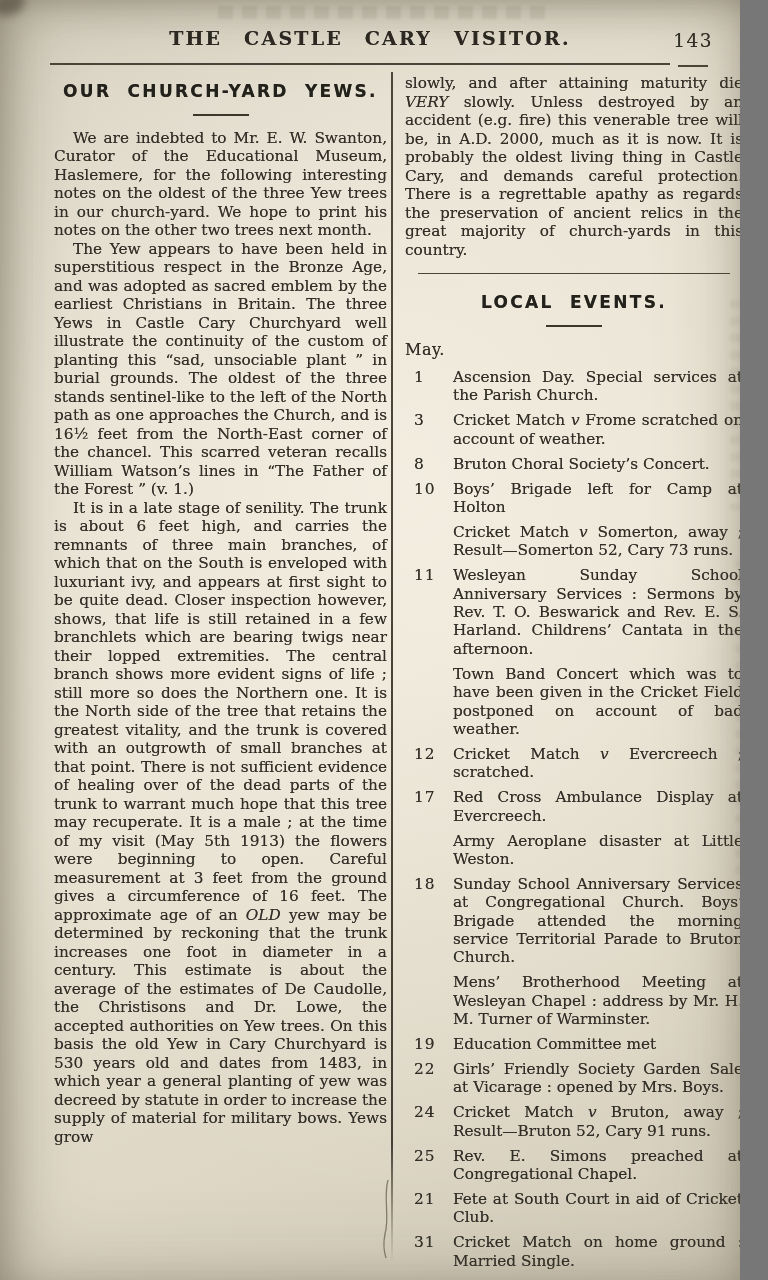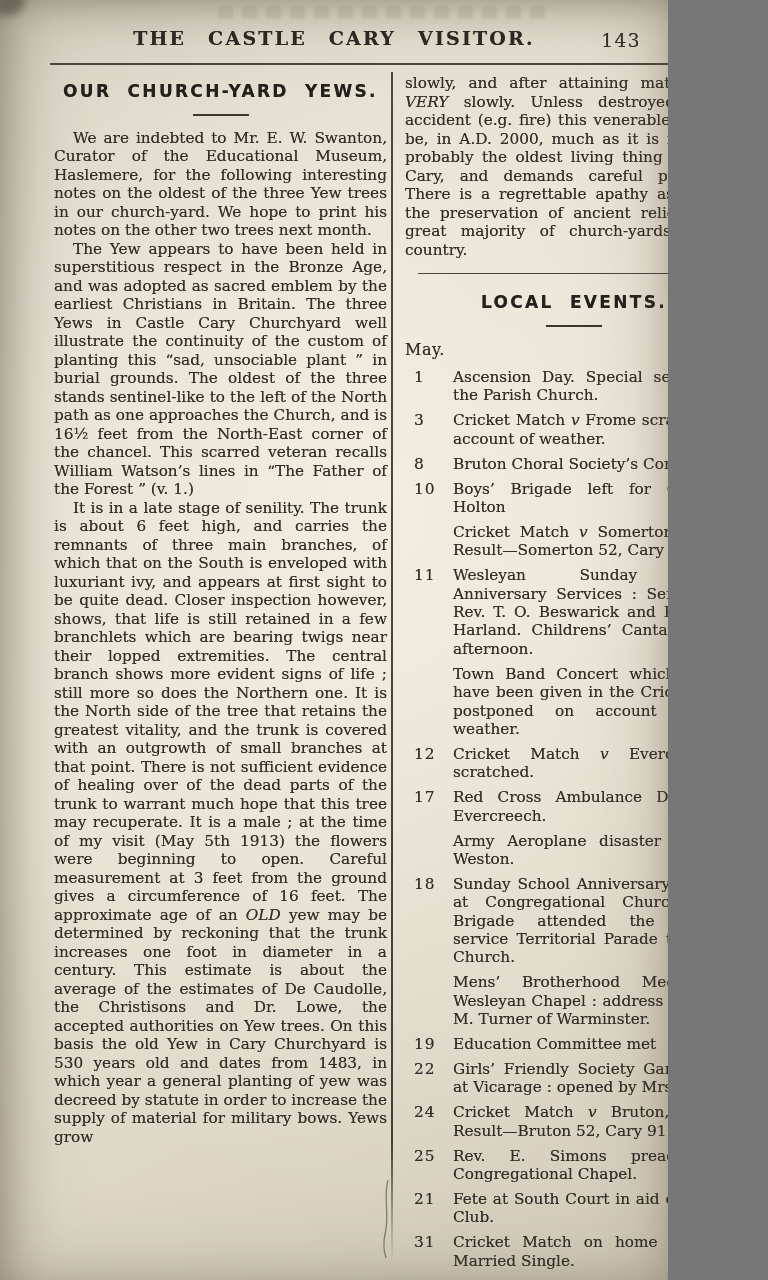--- a/index.html
+++ b/index.html
@@ -1,17 +1,17 @@
 <!DOCTYPE html>
 <html><head>
 <meta charset="utf-8">
 <style>
   html,body { margin:0; padding:0; background:#777; }
   .page {
-    position:relative; width:668px; height:1280px; overflow:hidden;
+    position:relative; width:740px; height:1280px; overflow:hidden;
     font-family:"DejaVu Serif", serif;
     color:#312e27;
     background:
       radial-gradient(120% 90% at 55% 38%, rgba(255,252,242,.45), rgba(255,252,242,0) 62%),
       linear-gradient(155deg, #d6d0c0 0%, #e5dfcf 26%, #e8e2d2 52%, #ded7c6 78%, #d2cbb9 100%);
     text-shadow:0 0 .6px rgba(49,46,39,.65);
   }
   .page::after {
     content:""; position:absolute; inset:0; pointer-events:none;
     box-shadow:

